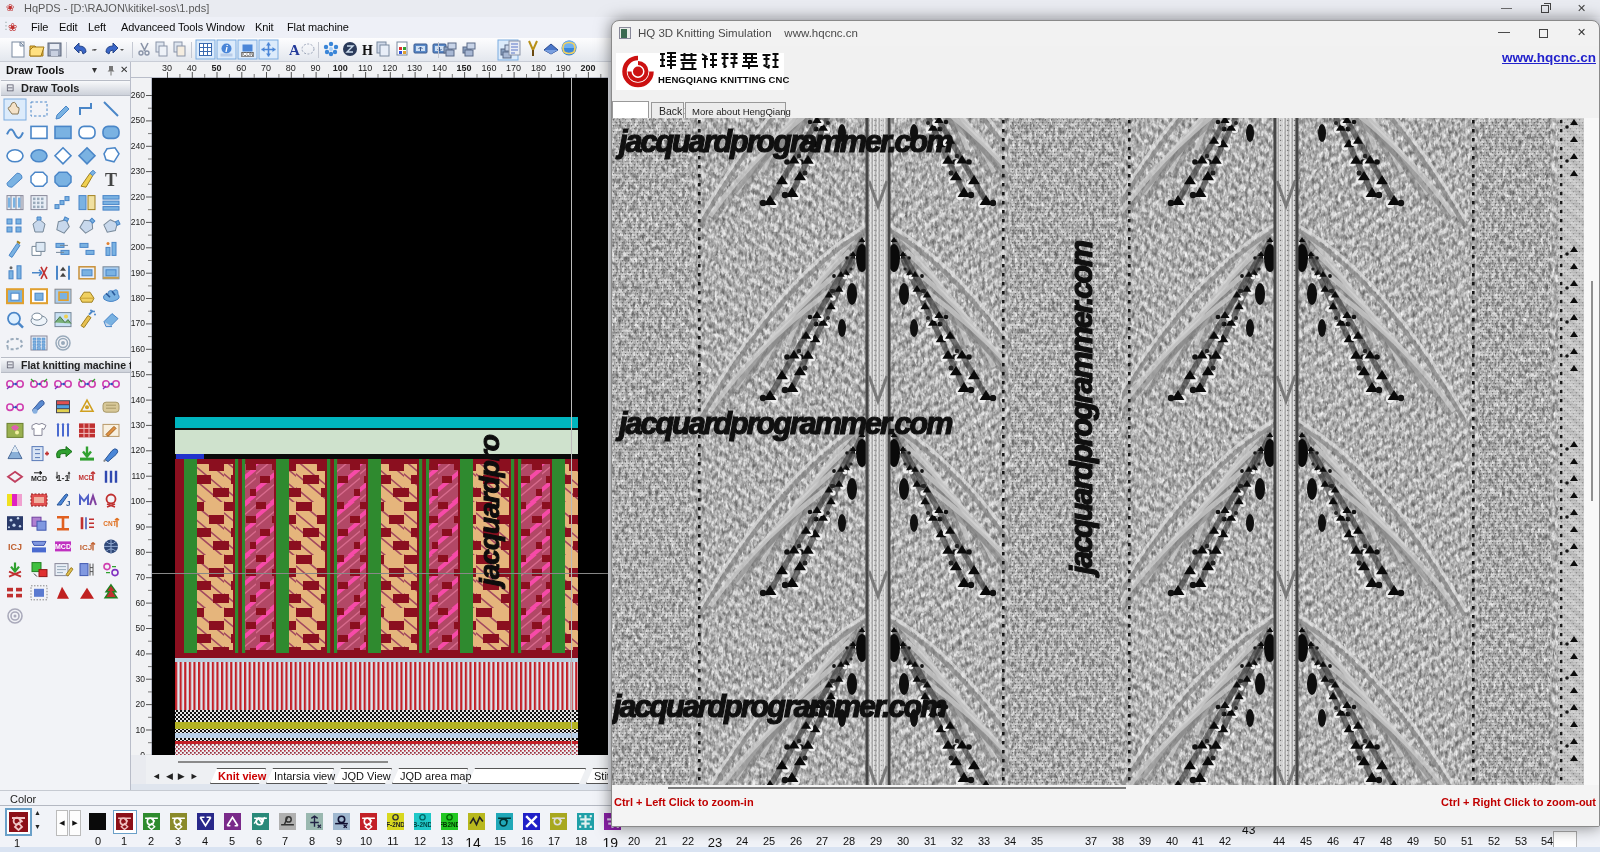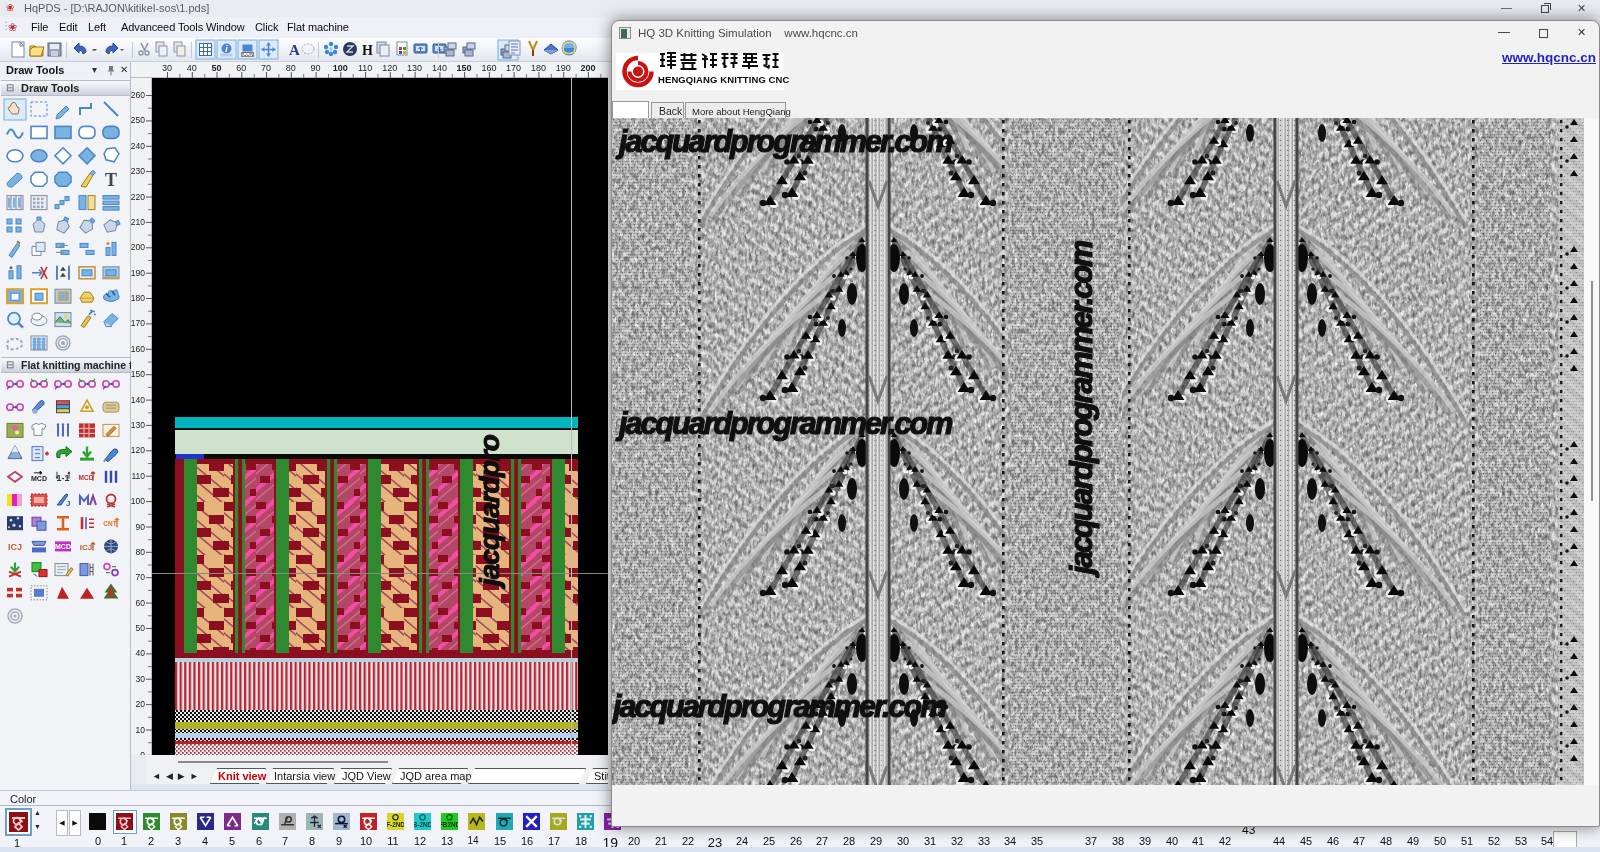--- a/index.html
+++ b/index.html
@@ -15,21 +15,21 @@
       <span class="abs" style="left:1577px;top:2px;color:#444;font-size:11px;">✕</span>
     </div>
 <div class="abs" style="left:0;top:17px;width:1600px;height:21px;background:#eef0f7;color:#0a0a0a;font-size:11px;letter-spacing:-0.1px;">
       <span class="abs" style="left:1px;top:3px;color:#9aa;font-size:10px;">⋮</span>
       <span class="abs" style="left:8px;top:4px;font-size:11px;color:#c03030;">❀</span>
       <span class="abs" style="left:31px;top:4px;">File</span>
       <span class="abs" style="left:59px;top:4px;">Edit</span>
       <span class="abs" style="left:88px;top:4px;">Left</span>
       <span class="abs" style="left:121px;top:4px;">Advanceed Tools</span>
       <span class="abs" style="left:206px;top:4px;">Window</span>
-      <span class="abs" style="left:255px;top:4px;">Click</span>
+      <span class="abs" style="left:255px;top:4px;">Knit</span>
       <span class="abs" style="left:287px;top:4px;">Flat machine</span>
     </div>
 <div class="abs" style="left:0;top:38px;width:1600px;height:24px;background:linear-gradient(#fdfdfe,#e3e7ee);border-bottom:1px solid #c9cdd6;"><svg width="610" height="24">
         <g transform="translate(10,0)">
           <rect x="2" y="4" width="12" height="15" fill="#fff" stroke="#7a8aa0"></rect>
           <path d="M10 4 l4 4 h-4 z" fill="#d8e2ee" stroke="#7a8aa0"></path>
         </g>
         <g transform="translate(28,0)">
           <path d="M2 8 h5 l2 2 h6 v8 h-13 z" fill="#f0c040" stroke="#a07818"></path>
           <path d="M2 12 l3 -3 h11 l-3 9 h-11 z" fill="#ffe080" stroke="#a07818"></path>
@@ -1090,21 +1090,21 @@
       <div class="abs" style="left:195px;top:44px;width:20px;text-align:center;font-size:11px;color:#111;">4</div>
       <div class="abs" style="left:222px;top:44px;width:20px;text-align:center;font-size:11px;color:#111;">5</div>
       <div class="abs" style="left:249px;top:44px;width:20px;text-align:center;font-size:11px;color:#111;">6</div>
       <div class="abs" style="left:275px;top:44px;width:20px;text-align:center;font-size:11px;color:#111;">7</div>
       <div class="abs" style="left:302px;top:44px;width:20px;text-align:center;font-size:11px;color:#111;">8</div>
       <div class="abs" style="left:329px;top:44px;width:20px;text-align:center;font-size:11px;color:#111;">9</div>
       <div class="abs" style="left:356px;top:44px;width:20px;text-align:center;font-size:11px;color:#111;">10</div>
       <div class="abs" style="left:383px;top:44px;width:20px;text-align:center;font-size:11px;color:#111;">11</div>
       <div class="abs" style="left:410px;top:44px;width:20px;text-align:center;font-size:11px;color:#111;">12</div>
       <div class="abs" style="left:437px;top:44px;width:20px;text-align:center;font-size:11px;color:#111;">13</div>
-      <div class="abs" style="left:463px;top:44px;width:20px;text-align:center;font-size:10px;color:#111;">14</div>
+      <div class="abs" style="left:463px;top:44px;width:20px;text-align:center;font-size:14px;color:#111;">14</div>
       <div class="abs" style="left:490px;top:44px;width:20px;text-align:center;font-size:11px;color:#111;">15</div>
       <div class="abs" style="left:517px;top:44px;width:20px;text-align:center;font-size:11px;color:#111;">16</div>
       <div class="abs" style="left:544px;top:44px;width:20px;text-align:center;font-size:11px;color:#111;">17</div>
       <div class="abs" style="left:571px;top:44px;width:20px;text-align:center;font-size:11px;color:#111;">18</div>
       <div class="abs" style="left:598px;top:44px;width:20px;text-align:right;font-size:14px;color:#111;">19</div>
       <div class="abs" style="left:624px;top:44px;width:20px;text-align:center;font-size:11px;color:#111;">20</div>
       <div class="abs" style="left:651px;top:44px;width:20px;text-align:center;font-size:11px;color:#111;">21</div>
       <div class="abs" style="left:678px;top:44px;width:20px;text-align:center;font-size:11px;color:#111;">22</div>
       <div class="abs" style="left:705px;top:44px;width:20px;text-align:center;font-size:13px;color:#111;">23</div>
       <div class="abs" style="left:732px;top:44px;width:20px;text-align:center;font-size:11px;color:#111;">24</div>
@@ -2798,16 +2798,21 @@
           <rect x="948" y="632" width="2.4" height="3.2" fill="#1a1a1a"></rect>
           <rect x="948" y="641" width="2.4" height="3.2" fill="#1a1a1a"></rect>
           <rect x="948" y="650" width="2.4" height="3.2" fill="#1a1a1a"></rect>
           <rect x="948" y="659" width="2.4" height="3.2" fill="#1a1a1a"></rect>
           <text x="7" y="34" font-size="30.5" font-weight="bold" font-style="italic" fill="#101010" stroke="#101010" stroke-width="1.2" letter-spacing="-2">jacquardprogrammer.com</text>
           <text x="7" y="316" font-size="30.5" font-weight="bold" font-style="italic" fill="#101010" stroke="#101010" stroke-width="1.2" letter-spacing="-2">jacquardprogrammer.com</text>
           <text x="1" y="599" font-size="30.5" font-weight="bold" font-style="italic" fill="#101010" stroke="#101010" stroke-width="1.2" letter-spacing="-2">jacquardprogrammer.com</text>
           <text x="480" y="290" transform="rotate(-90 480 290)" text-anchor="middle" font-size="30.5" font-weight="bold" font-style="italic" fill="#101010" stroke="#101010" stroke-width="1.2" letter-spacing="-2">jacquardprogrammer.com</text>
         </svg>
       </div>
+<div class="abs" style="left:0;top:764px;width:987px;height:42px;background:#f4f4f4;font-size:11px;font-weight:bold;color:#c00000;">
+        <div class="abs" style="left:56px;top:2px;width:458px;height:2px;background:#7a7a7a;"></div>
+        <span class="abs" style="left:2px;top:11px;">Ctrl + Left Click to zoom-in</span>
+        <span class="abs" style="right:3px;top:11px;white-space:nowrap;">Ctrl + Right Click to zoom-out</span>
+      </div>
 <div class="abs" style="left:972px;top:97px;width:16px;height:667px;background:#f8f8f8;">
         <div class="abs" style="left:7px;top:163px;width:2px;height:220px;background:#909090;"></div>
       </div>
 </div>
 </div>
 </body></html>

